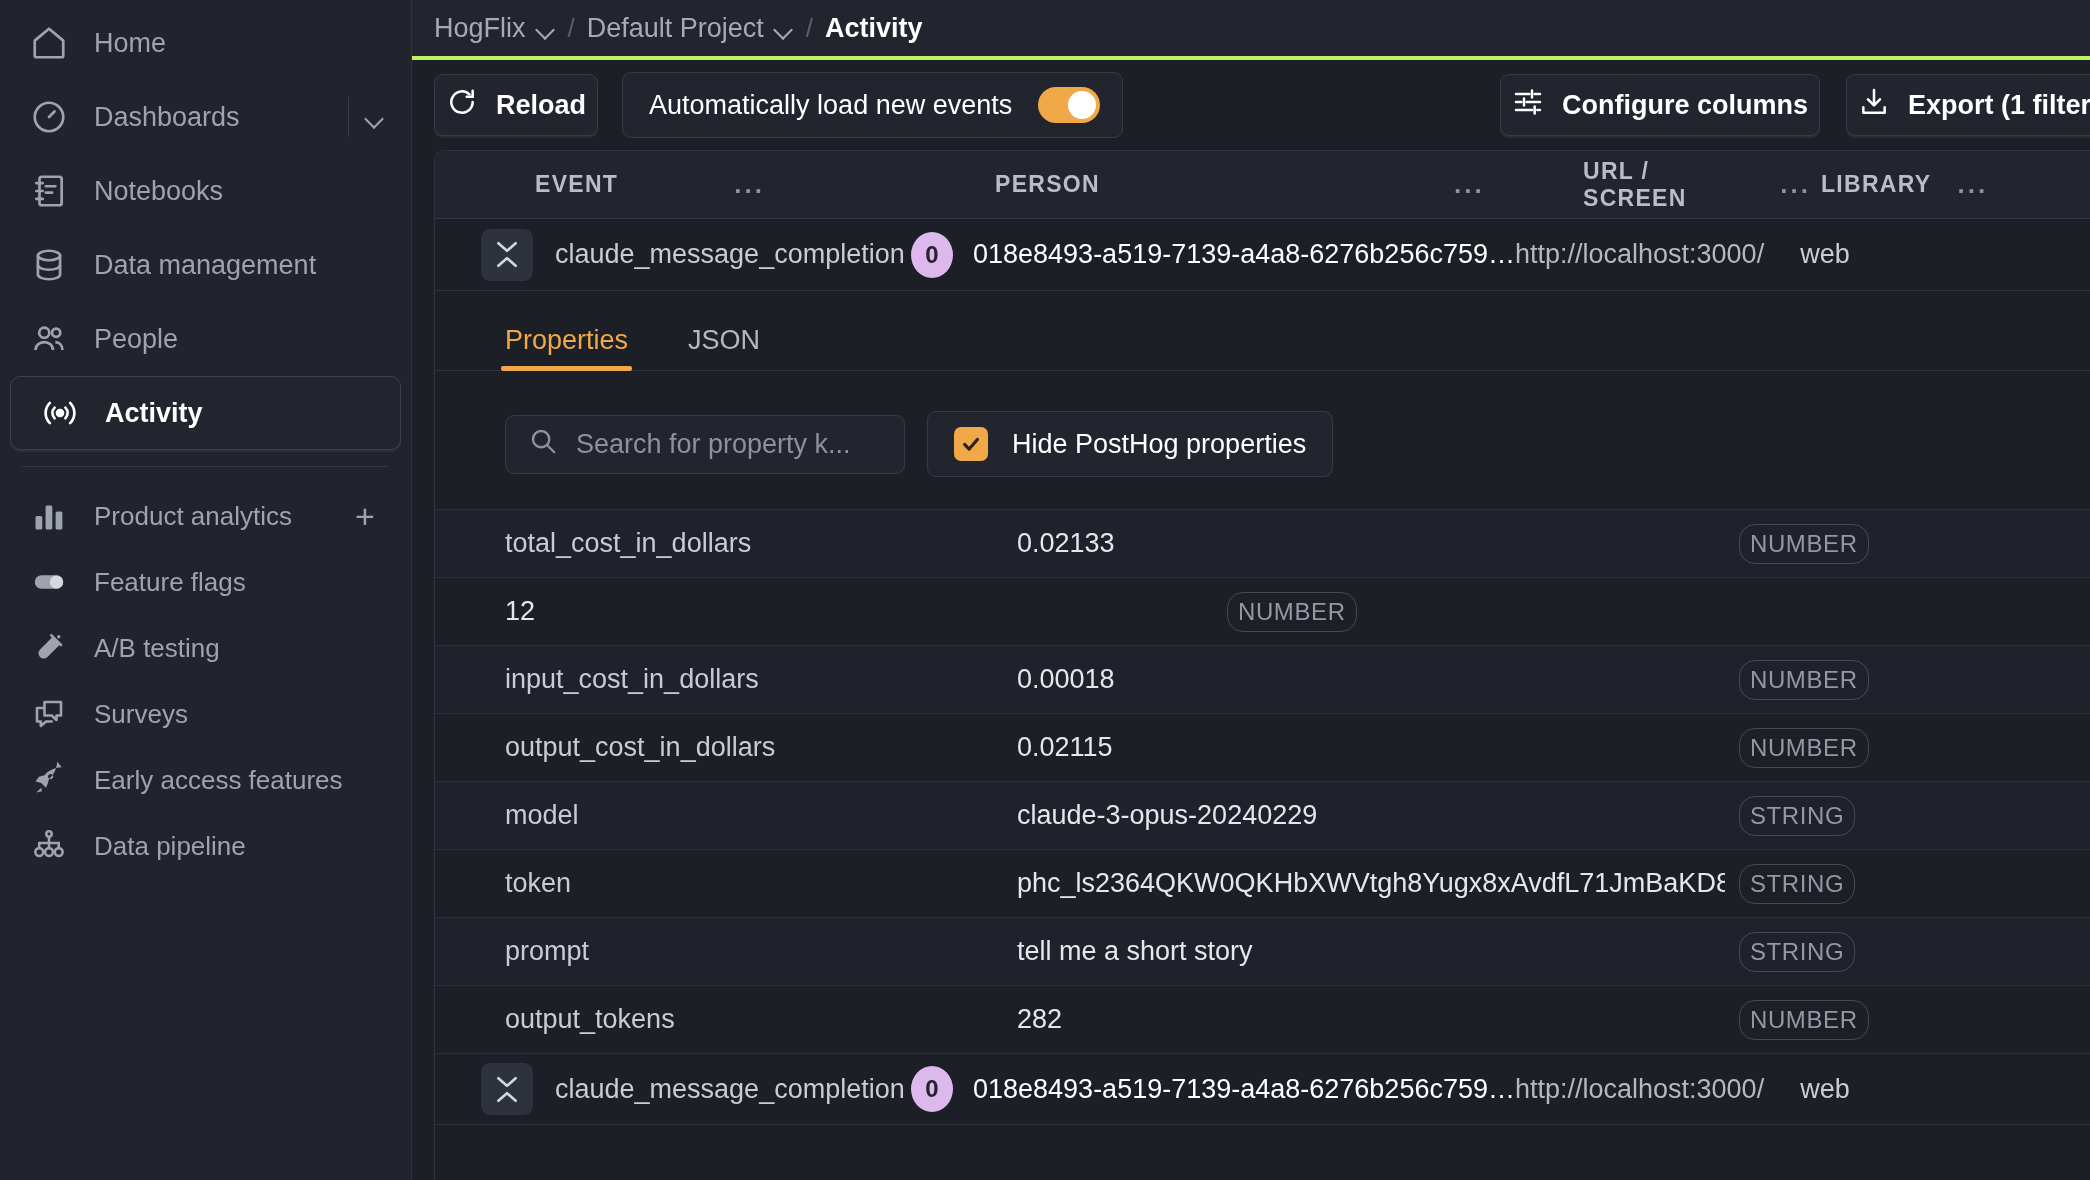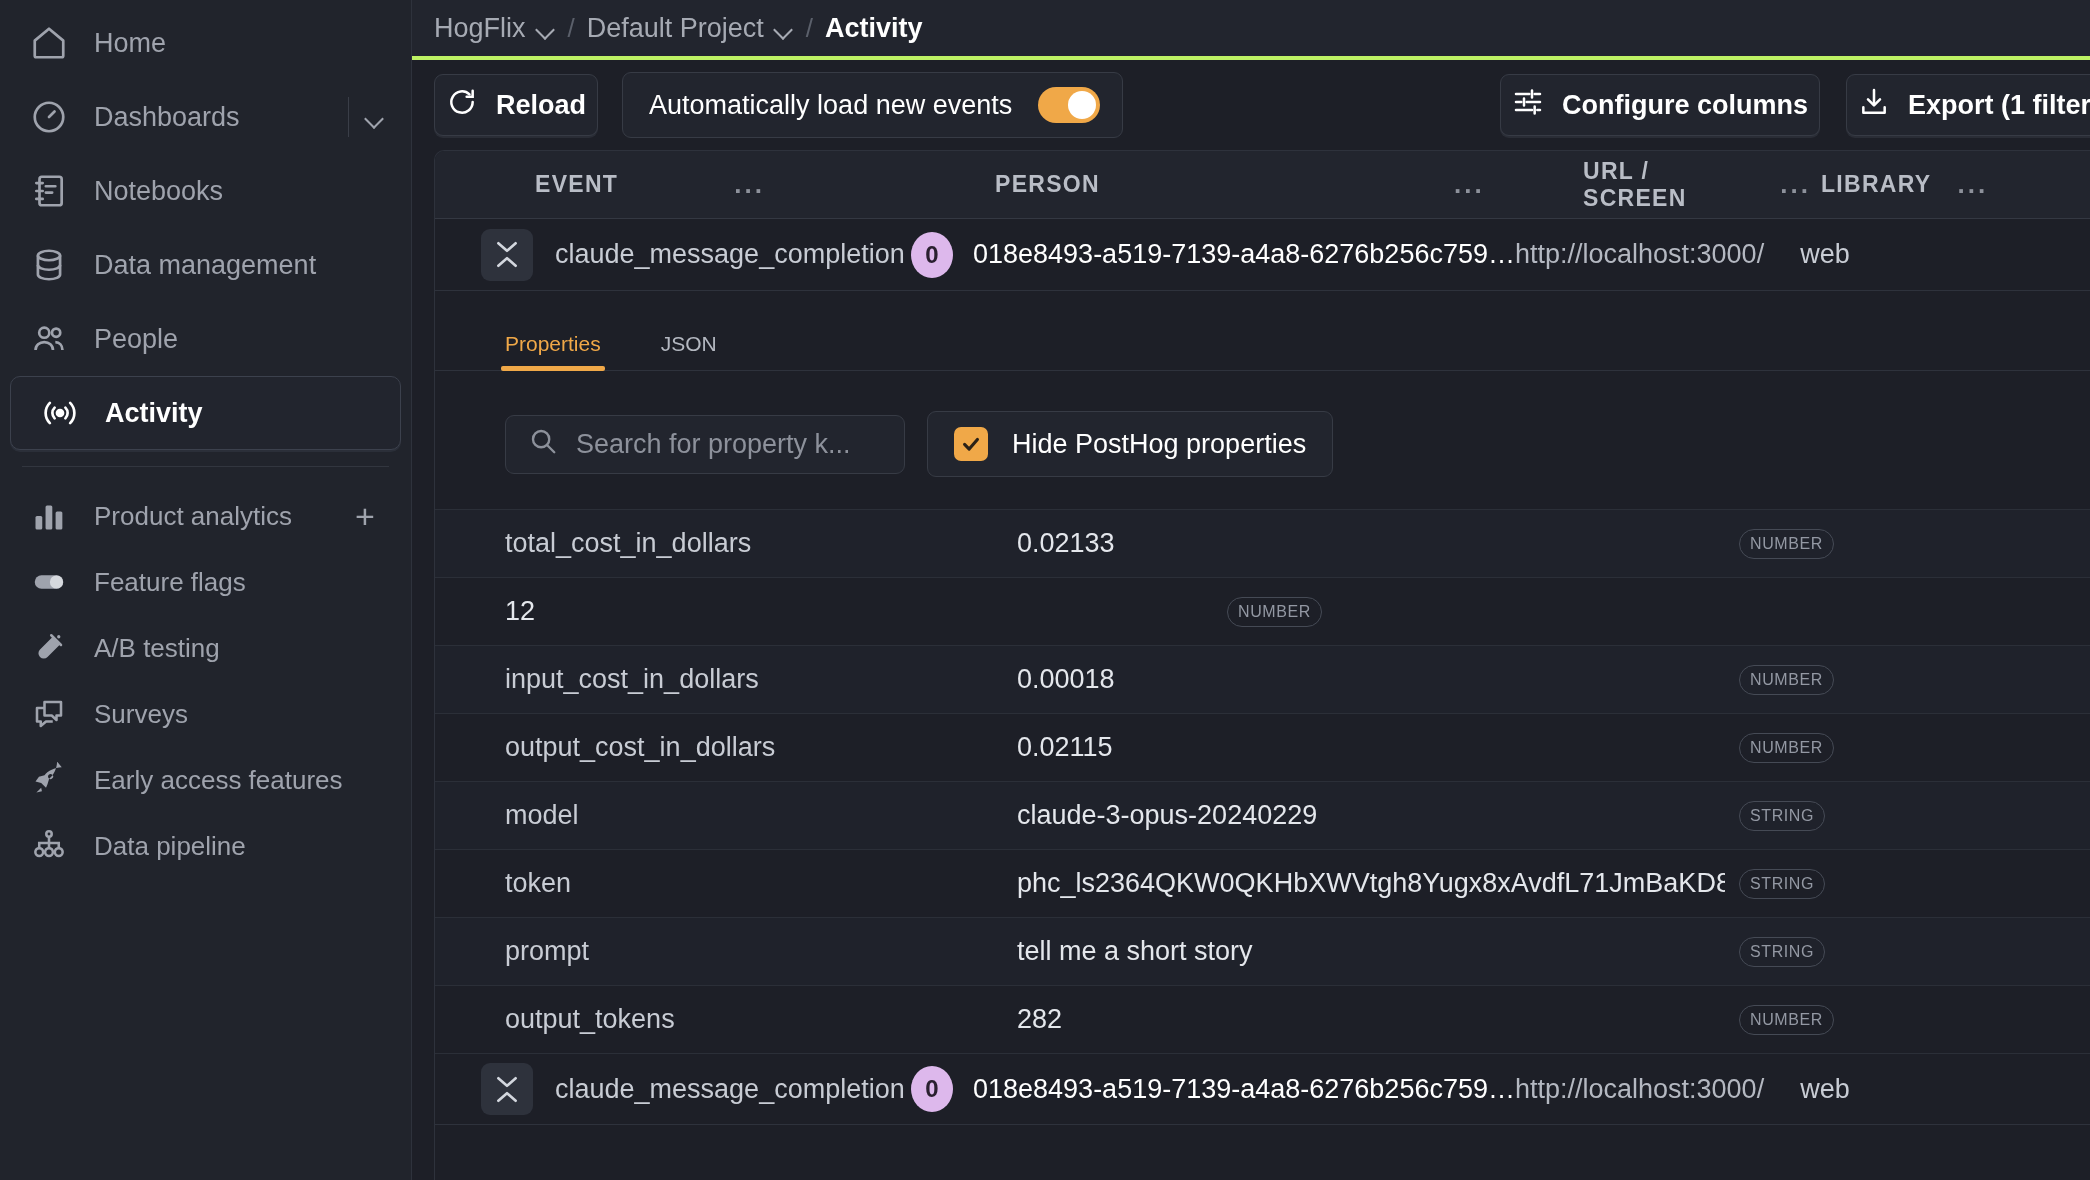--- a/index.html
+++ b/index.html
@@ -149,21 +149,21 @@
     font-size:24px; font-weight:bold; flex:0 0 42px; margin-right:20px;
   }
   .pid { color:#ffffff; white-space:nowrap; }
   .url { color:#b4b8c1; white-space:nowrap; }
   .lib { color:#c8ccd4; white-space:nowrap; padding-left:36px; }
 
   
   .expanded { background:#1d1f27; }
   .tabs { display:flex; align-items:flex-end; gap:60px; height:80px; padding-left:70px; border-bottom:1px solid #2e323c; }
   .tab {
-    font-size:21px; color:#b4b8c1; padding-bottom:14px; cursor:pointer; position:relative;
+    font-size:27px; color:#b4b8c1; padding-bottom:14px; cursor:pointer; position:relative;
   }
   .tab.active { color:#f0a848; }
   .tab.active::after {
     content:""; position:absolute; left:-4px; right:-4px; bottom:-1px; height:5px; background:#f0a848; border-radius:2px;
   }
   .propsearch-row { display:flex; align-items:center; gap:22px; padding:40px 0 32px 70px; }
   .searchbox {
     display:flex; align-items:center; gap:18px;
     width:400px; height:59px; padding:0 22px;
     background:#22252e; border:1px solid #373b45; border-radius:9px;
@@ -186,21 +186,21 @@
     border-top:1px solid #2b2f38;
     font-size:27px;
     padding-left:70px;
   }
   .prop-row:nth-child(odd) { background:#1f222b; }
   .prop-key { color:#c8ccd4; width:512px; white-space:nowrap; }
   .prop-val-wrap { display:flex; align-items:center; gap:14px; flex:1; }
   .prop-val { color:#e4e7ec; text-align:left; width:708px; white-space:nowrap; overflow:hidden; }
   .badge {
     border:1px solid #454a55; border-radius:16px;
-    color:#9398a3; font-size:16px; letter-spacing:0.6px;
+    color:#9398a3; font-size:24px; letter-spacing:0.6px;
     padding:5px 10px; white-space:nowrap; flex:0 0 auto;
   }
 </style>
 </head>
 <body>
 
 <div class="app">
 
   <div class="sidebar">
 

